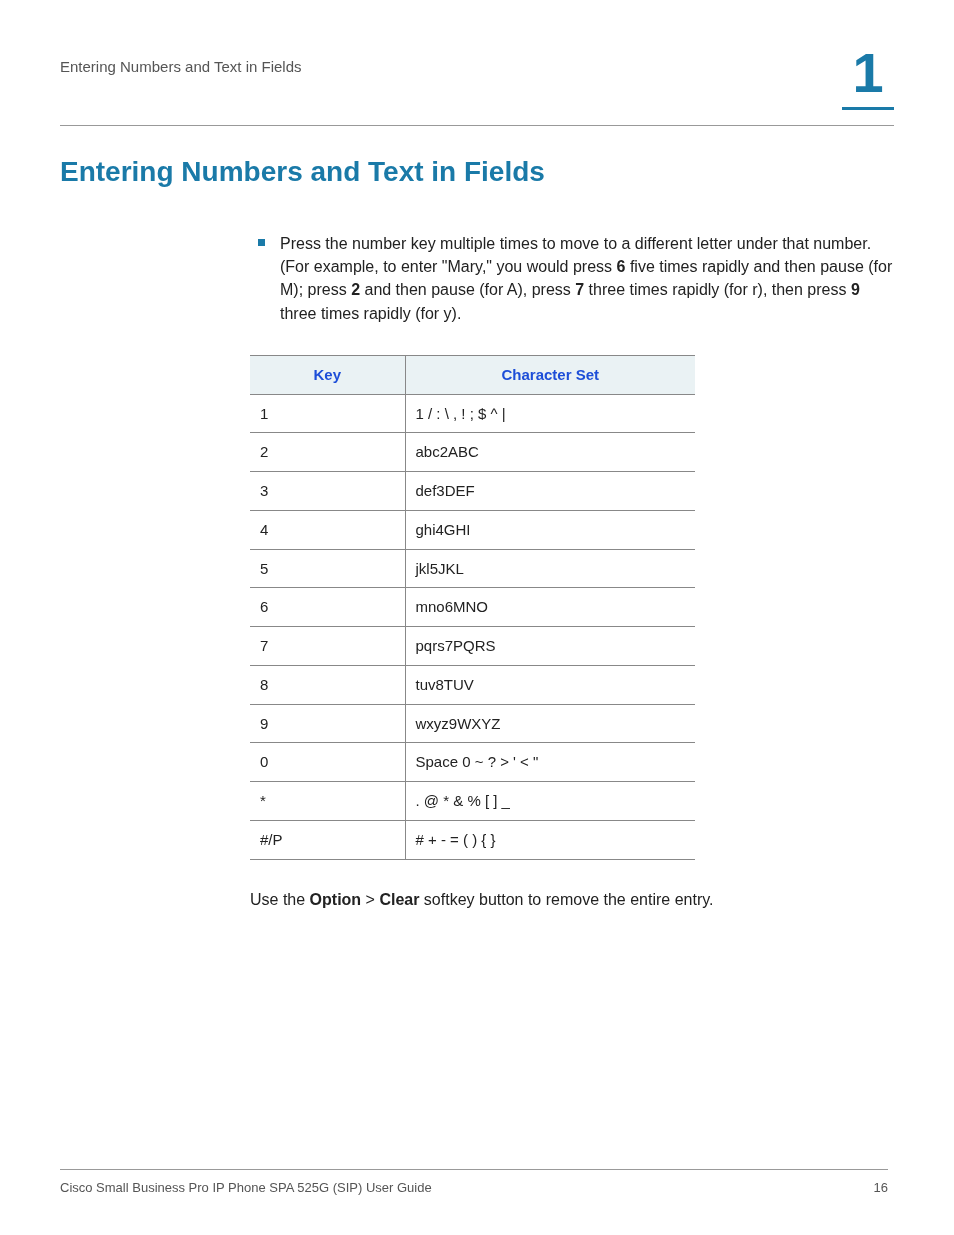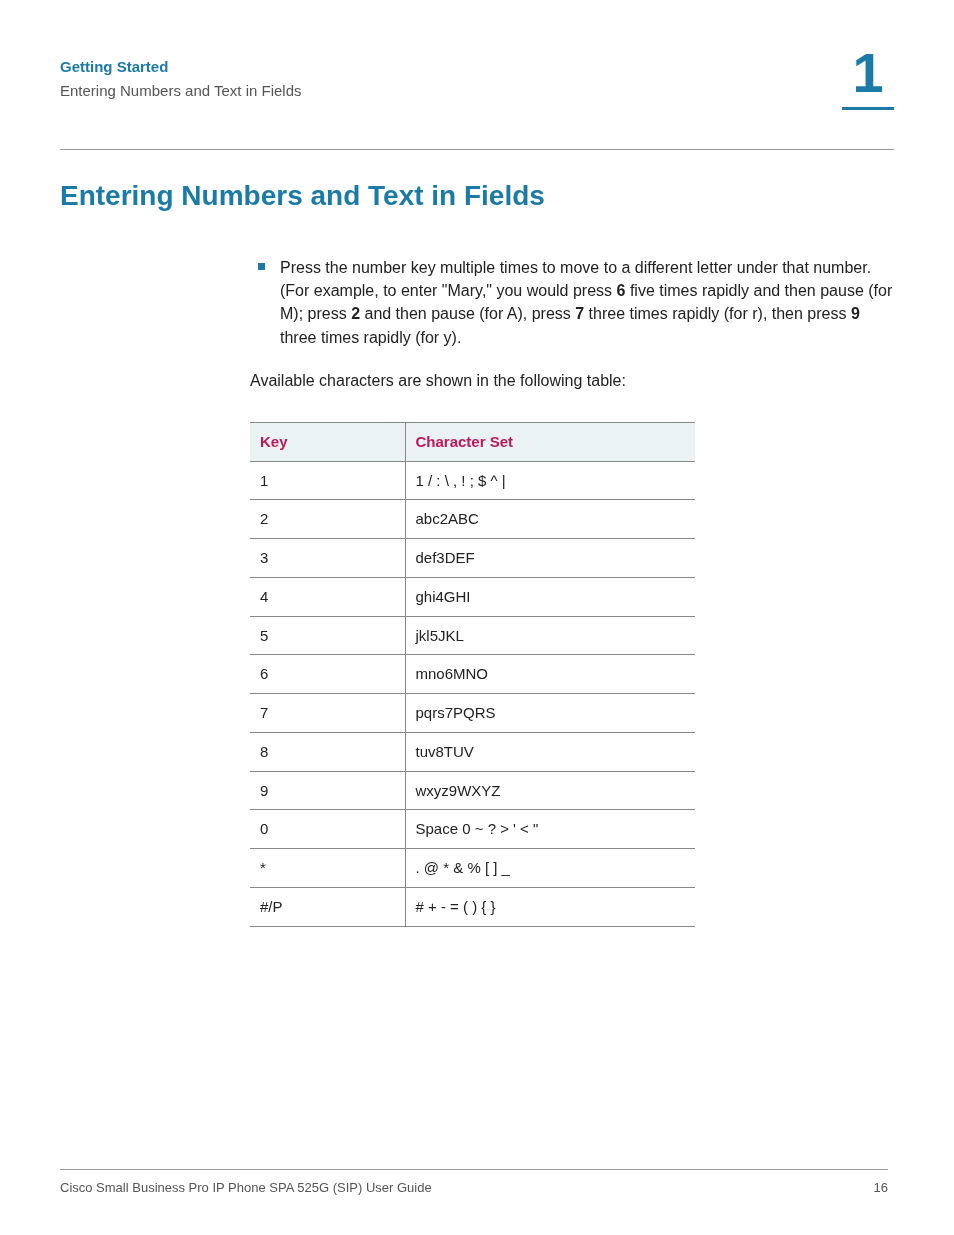--- a/index.html
+++ b/index.html
@@ -86,23 +86,23 @@
   }
   .bold { font-weight: bold; }
   table.char-table {
     border-collapse: collapse;
     width: 445px;
     margin: 30px 0 28px 0;
     font-size: 15px;
   }
   table.char-table th {
     background: #eaf2f4;
-    color: #be185d;
-    font-weight: bold;
-    text-align: left;
+    color: #1d4ed8;
+    font-weight: bold;
+    text-align: center;
     padding: 8px 10px;
     border-top: 1px solid #888;
     border-bottom: 1px solid #888;
   }
   table.char-table th:first-child,
   table.char-table td:first-child { width: 155px; }
   table.char-table th + th,
   table.char-table td + td { border-left: 1px solid #888; }
   table.char-table td {
     padding: 8px 10px;
@@ -122,21 +122,20 @@
     justify-content: space-between;
   }
 </style>
 </head>
 <body>
 
 <div class="page">
 
   <div class="header">
     <div class="header-left">
-      <div class="chapter-title">Getting Started</div>
       <div class="section-title-small">Entering Numbers and Text in Fields</div>
     </div>
     <div class="chapter-number-box">
       <div class="chapter-number">1</div>
       <div class="chapter-underline"></div>
     </div>
   </div>
 
   <hr class="hr">
 
@@ -144,21 +143,20 @@
 
   <div class="body-block">
 
 
     <ul class="bullets">
       <li>
         <span>Press the number key multiple times to move to a different letter under that number. (For example, to enter "Mary," you would press </span><span class="bold">6</span><span> five times rapidly and then pause (for M); press </span><span class="bold">2</span><span> and then pause (for A), press </span><span class="bold">7</span><span> three times rapidly (for r), then press </span><span class="bold">9</span><span> three times rapidly (for y).</span>
       </li>
     </ul>
 
-    <p class="para">Available characters are shown in the following table:</p>
 
     <table class="char-table">
       <thead>
         <tr>
           <th>Key</th>
           <th>Character Set</th>
         </tr>
       </thead>
       <tbody id="char-tbody">
           <tr>
@@ -206,20 +204,23 @@
             <td>. @ * &amp; % [ ] _</td>
           </tr>
           <tr>
             <td>#/P</td>
             <td># + - = ( ) { }</td>
           </tr>
         </tbody>
     </table>
 
 
+    <p class="para">
+      <span>Use the </span><span class="bold">Option</span><span> &gt; </span><span class="bold">Clear</span><span> softkey button to remove the entire entry.</span>
+    </p>
 
   </div>
 
   <div class="footer">
     <span>Cisco Small Business Pro IP Phone SPA 525G (SIP) User Guide</span>
     <span>16</span>
   </div>
 
 </div>
 

